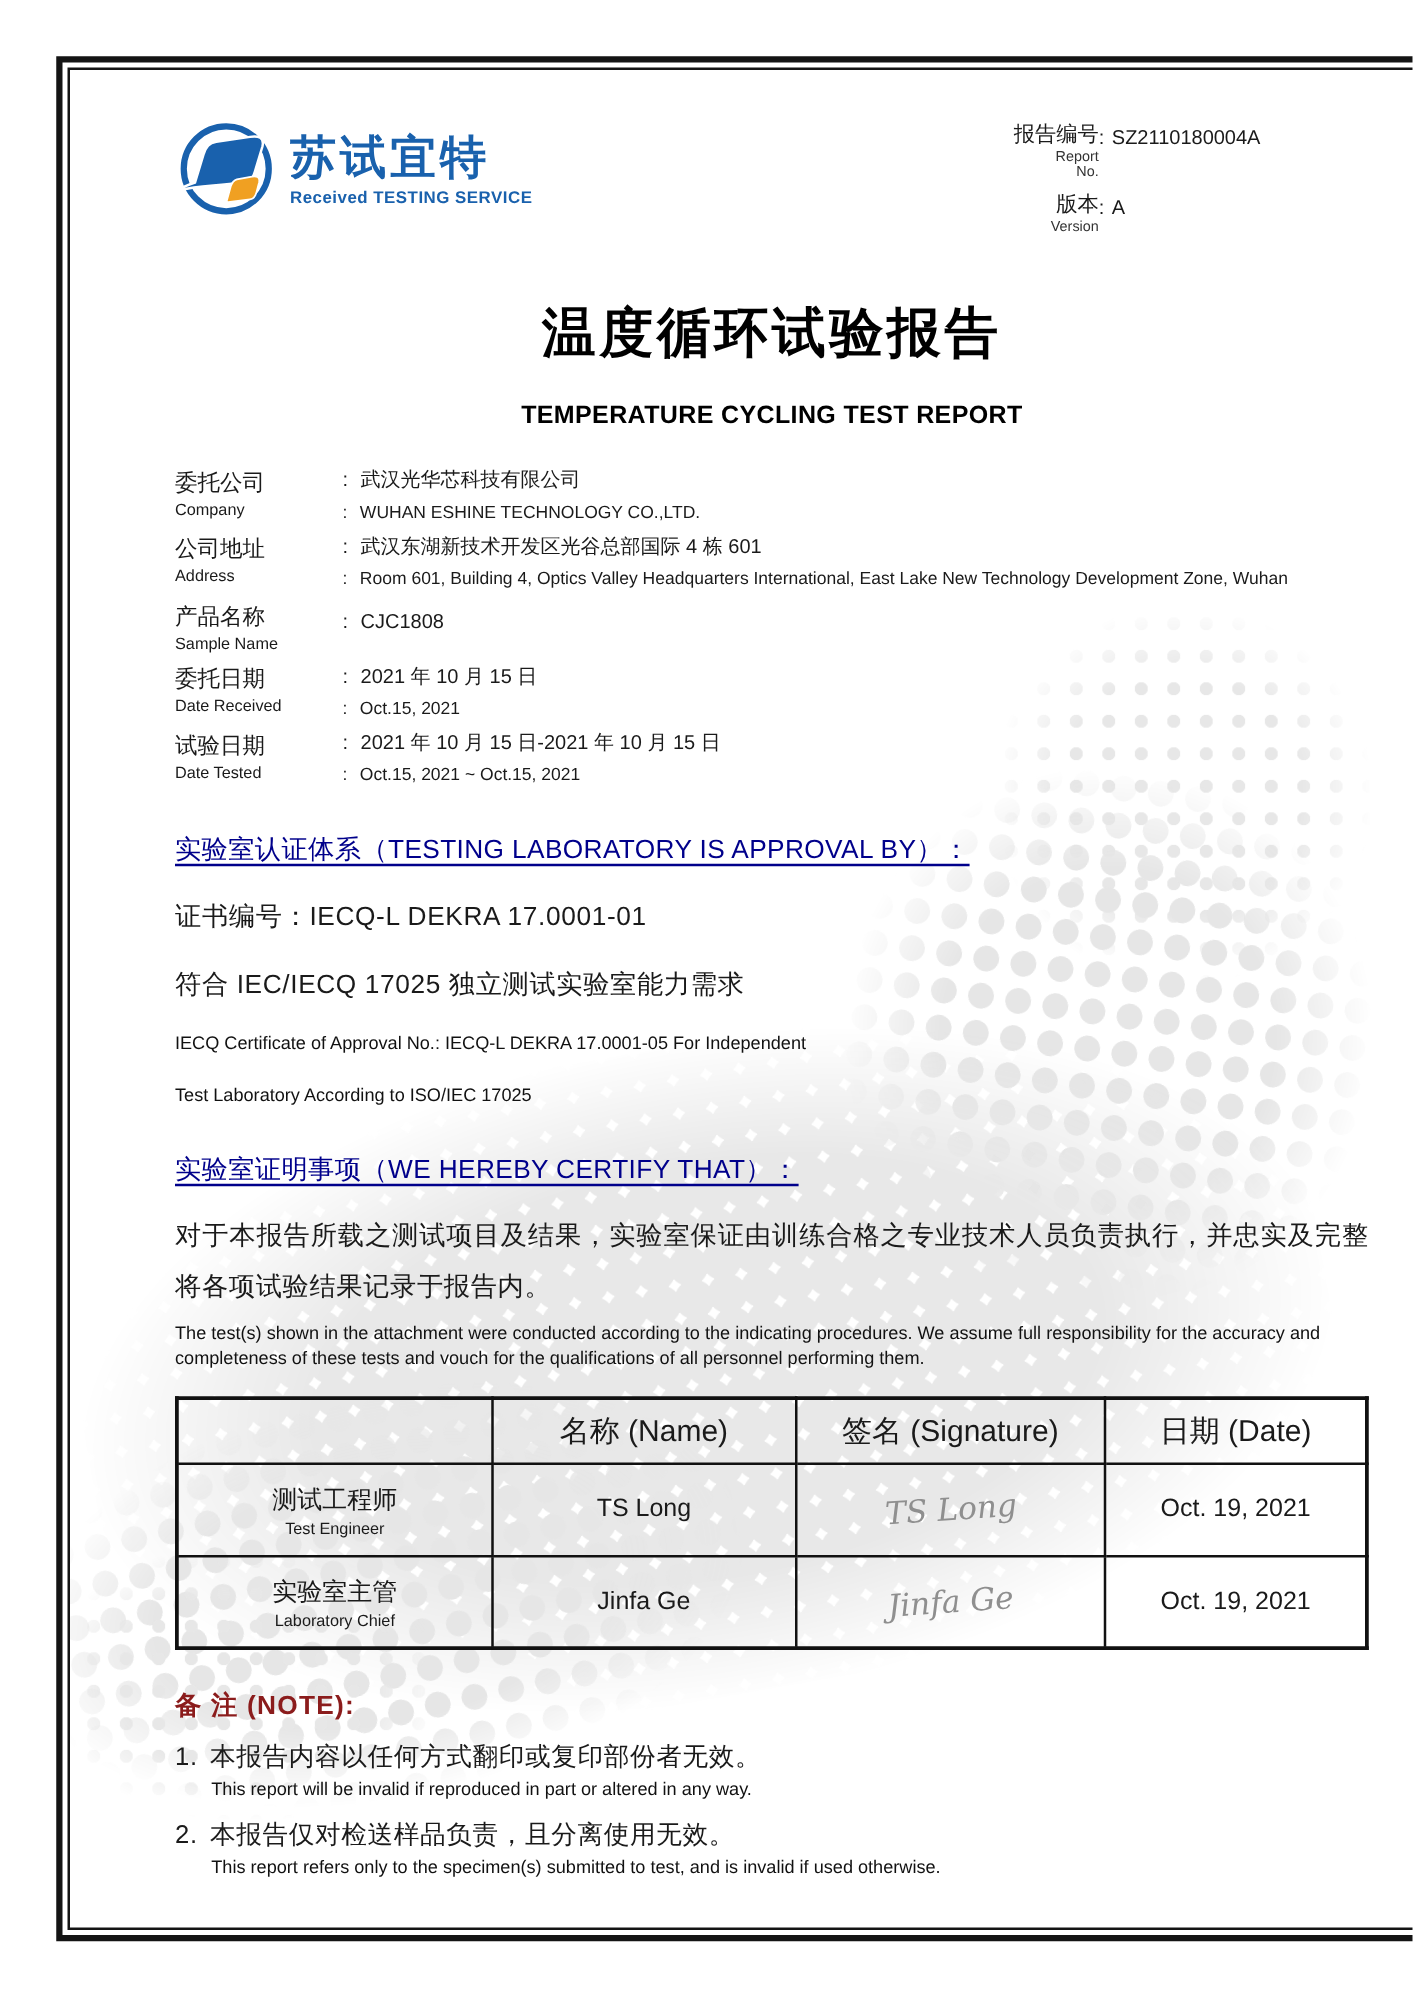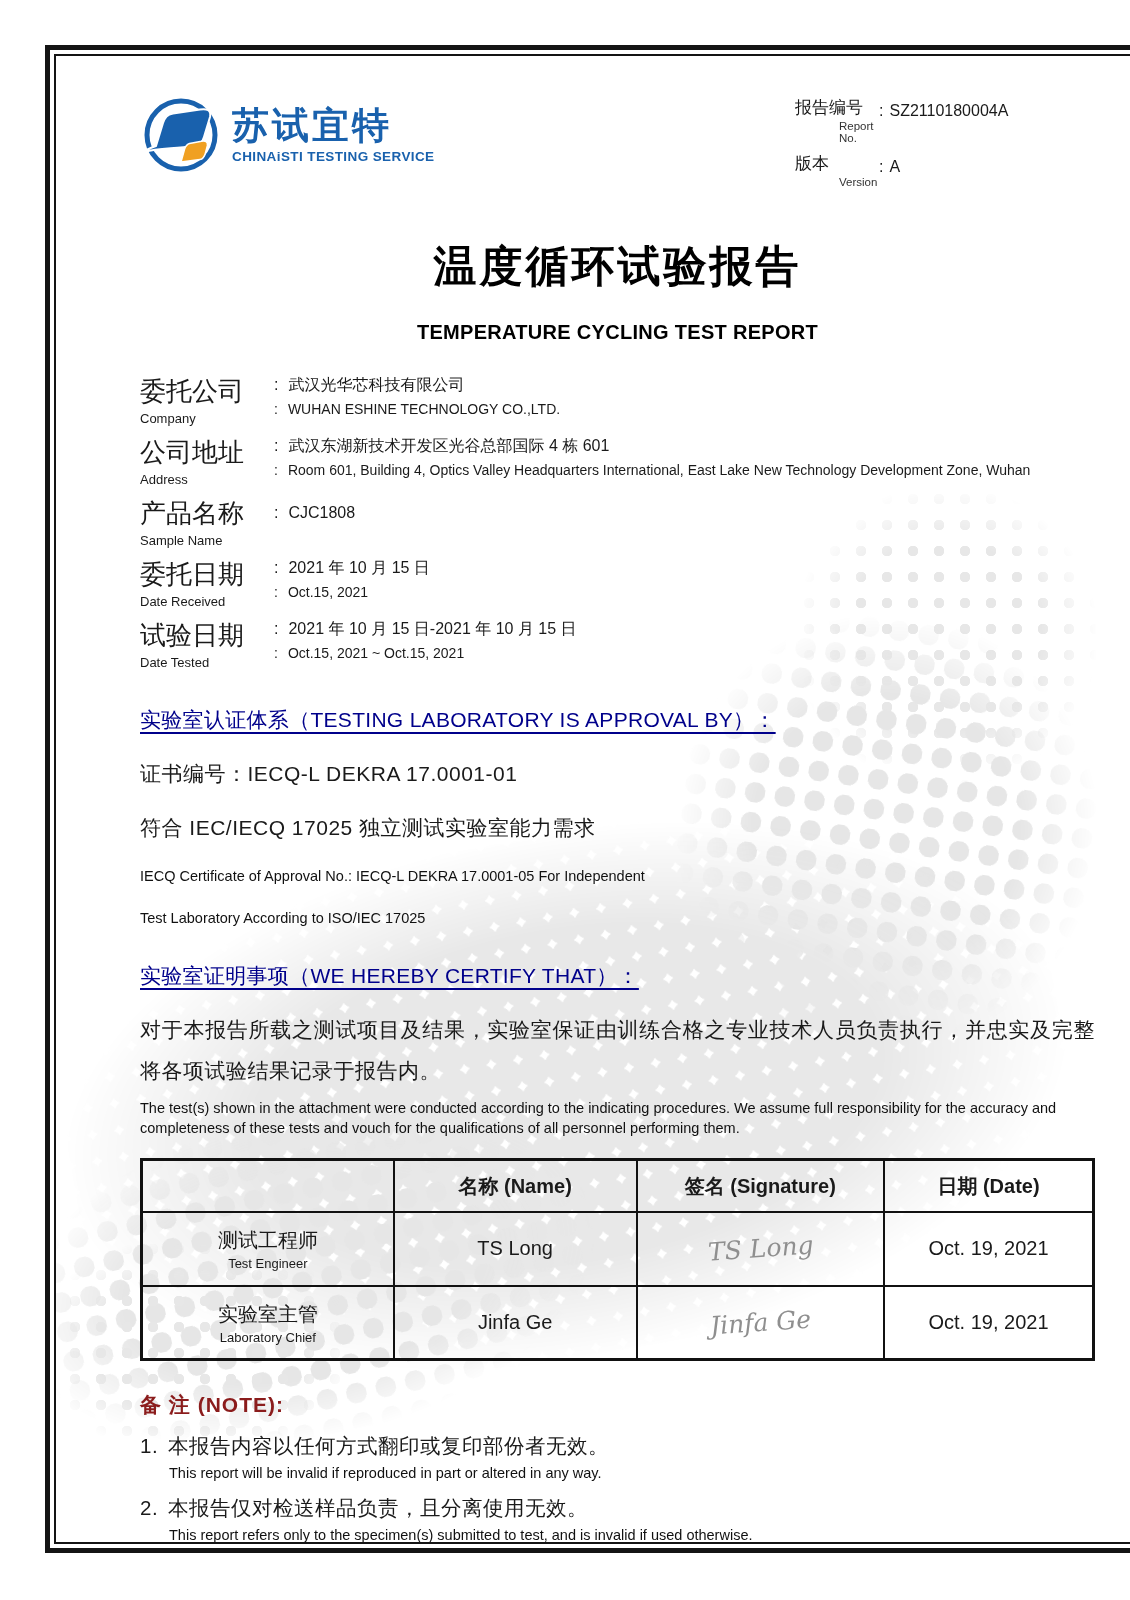--- a/index.html
+++ b/index.html
@@ -46,55 +46,55 @@
   .content { position:relative; z-index:1; padding:34px 64px 0 84px; }
   
   .header-row { display:flex; justify-content:space-between; align-items:flex-start; }
   .logo { display:flex; align-items:center; gap:10px; }
   .logo-text .brand-cn {
     color:#1961ad; font-weight:bold; font-size:37px; letter-spacing:3px; line-height:1.1;
   }
   .logo-text .brand-en {
     color:#1961ad; font-weight:bold; font-size:13.5px; letter-spacing:0.4px; margin-top:3px;
   }
-  .report-meta { width:300px; margin-top:6px; }
+  .report-meta { width:300px; margin-top:6px;text-align:right; }
   .meta-row { display:flex; margin-bottom:8px; }
   .meta-labels { width:84px; }
   .meta-label-cn { font-size:17px; }
   .meta-label-en { font-size:11.5px; color:#333; margin-top:1px;padding-left:44px; }
   .meta-value { font-size:16px; padding-top:6px; white-space:nowrap; }
   .meta-value .sep { margin-right:6px; }
   
   .title-cn { text-align:center; font-size:43px; font-weight:bold; letter-spacing:3px; margin-top:42px; color:#000; }
   .title-en { text-align:center; font-size:20px; font-weight:bold; letter-spacing:0.3px; margin-top:25px; color:#000; }
   
   .info-list { margin-top:30px; }
   .info-row { display:grid; grid-template-columns:134px 1fr; margin-bottom:9px; }
-  .info-label-cn { font-size:26px; }
+  .info-label-cn { font-size:18px; }
   .info-label-en { font-size:13px; margin-top:2px; }
   .line-cn { font-size:16px; line-height:1.35; }
   .line-en { font-size:14px; line-height:1.35; margin-top:4px; max-width:770px; }
   .sep { display:inline-block; margin-right:10px; }
   
   .sec-heading {
     color:#00008B; font-weight:normal; font-size:21px; margin-top:36px;
     text-decoration:underline; text-decoration-thickness:2px; text-underline-offset:5px;
     letter-spacing:0.3px;
   }
   .sec-line-cn { font-size:21px; margin-top:26px; letter-spacing:0.5px; }
   .sec-line-en { font-size:14.5px; margin-top:26px; color:#111; }
   .cert-body-cn { font-size:21px; line-height:1.95; margin-top:20px; text-align:justify; letter-spacing:0.5px; }
   .cert-body-en { font-size:14.5px; line-height:1.4; margin-top:6px; color:#111; }
   
   table.sig-table {
     border-collapse:collapse; width:100%; margin-top:20px;
     border:3px solid #111; background:transparent;
   }
   .sig-table th, .sig-table td { border:2.5px solid #111; text-align:center; vertical-align:middle; }
-  .sig-table th { height:52px; font-size:20px; font-weight:bold; }
+  .sig-table th { height:52px; font-size:24px; font-weight:normal; }
   .sig-table td { height:74px; }
   .role-cn { font-size:20px; }
   .role-en { font-size:13px; margin-top:2px; }
   .cell-name, .cell-date { font-size:20px; }
   .cell-sig {
     font-family:"DejaVu Serif", serif; font-style:italic;
     color:#8f8f8f; font-size:25px; transform:rotate(-4deg); display:inline-block;
   }
   .col-role { width:26.5%; } .col-name { width:25.5%; } .col-sig { width:26%; } .col-date { width:22%; }
   
@@ -122,21 +122,21 @@
         <div class="logo">
           <span>
             <svg width="82" height="86" viewBox="0 0 82 86">
               <circle cx="41" cy="45" r="34" fill="none" stroke="#1961ad" stroke-width="5"></circle>
               <path d="M5 62 C 18 58 34 59 53 56 C 61 55 63 51 64 47 L 70 27 C 71.5 20 67 18.5 60 19.5 L 33 23.5 C 27 24.5 25 27.5 23 33 L 16 56 C 10 58 3 61 5 62 Z" fill="#1961ad" stroke="#ffffff" stroke-width="2"></path>
               <path d="M41 72 L 60 69.5 C 63.5 69 64.5 66.5 65.3 63.5 L 67.3 56 C 68.3 51.5 65 50.5 61.5 51.3 L 49.5 53.5 C 46.5 54.3 45.5 56.5 44.6 59 Z" fill="#f0a022" stroke="#ffffff" stroke-width="1.5"></path>
             </svg>
           </span>
           <span class="logo-text">
             <div class="brand-cn">苏试宜特</div>
-            <div class="brand-en">CHINAiSTI TESTING SERVICE</div>
+            <div class="brand-en">Received TESTING SERVICE</div>
           </span>
         </div>
 
         <div class="report-meta">
           <div class="meta-row">
             <div class="meta-labels">
               <div class="meta-label-cn">报告编号</div>
               <div class="meta-label-en">Report No.</div>
             </div>
             <div class="meta-value">

